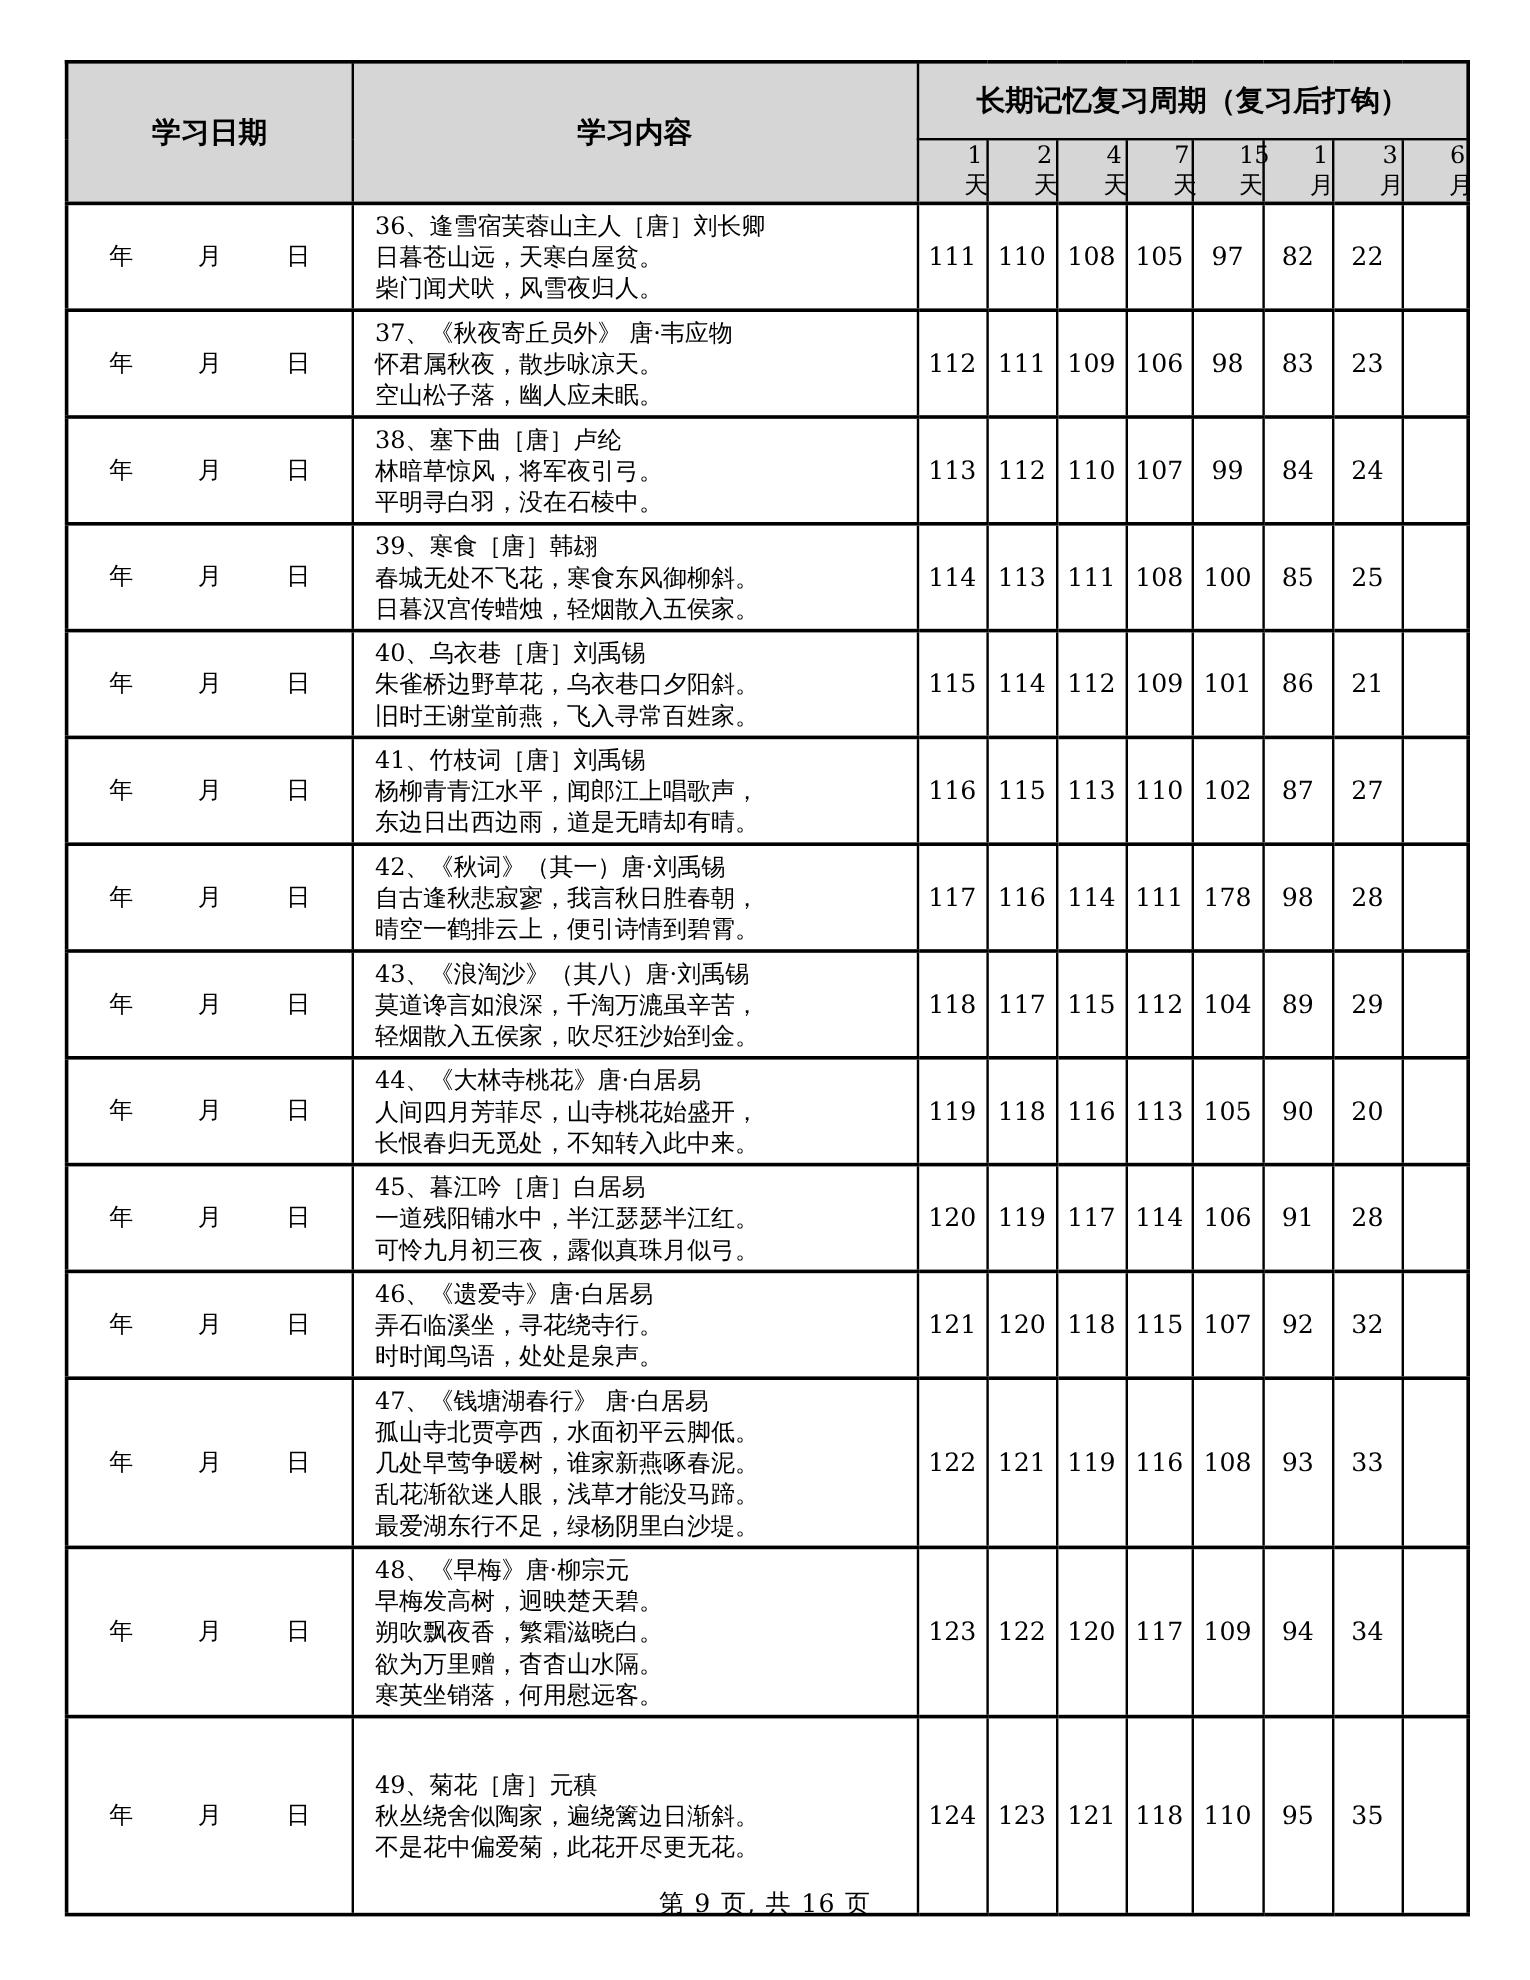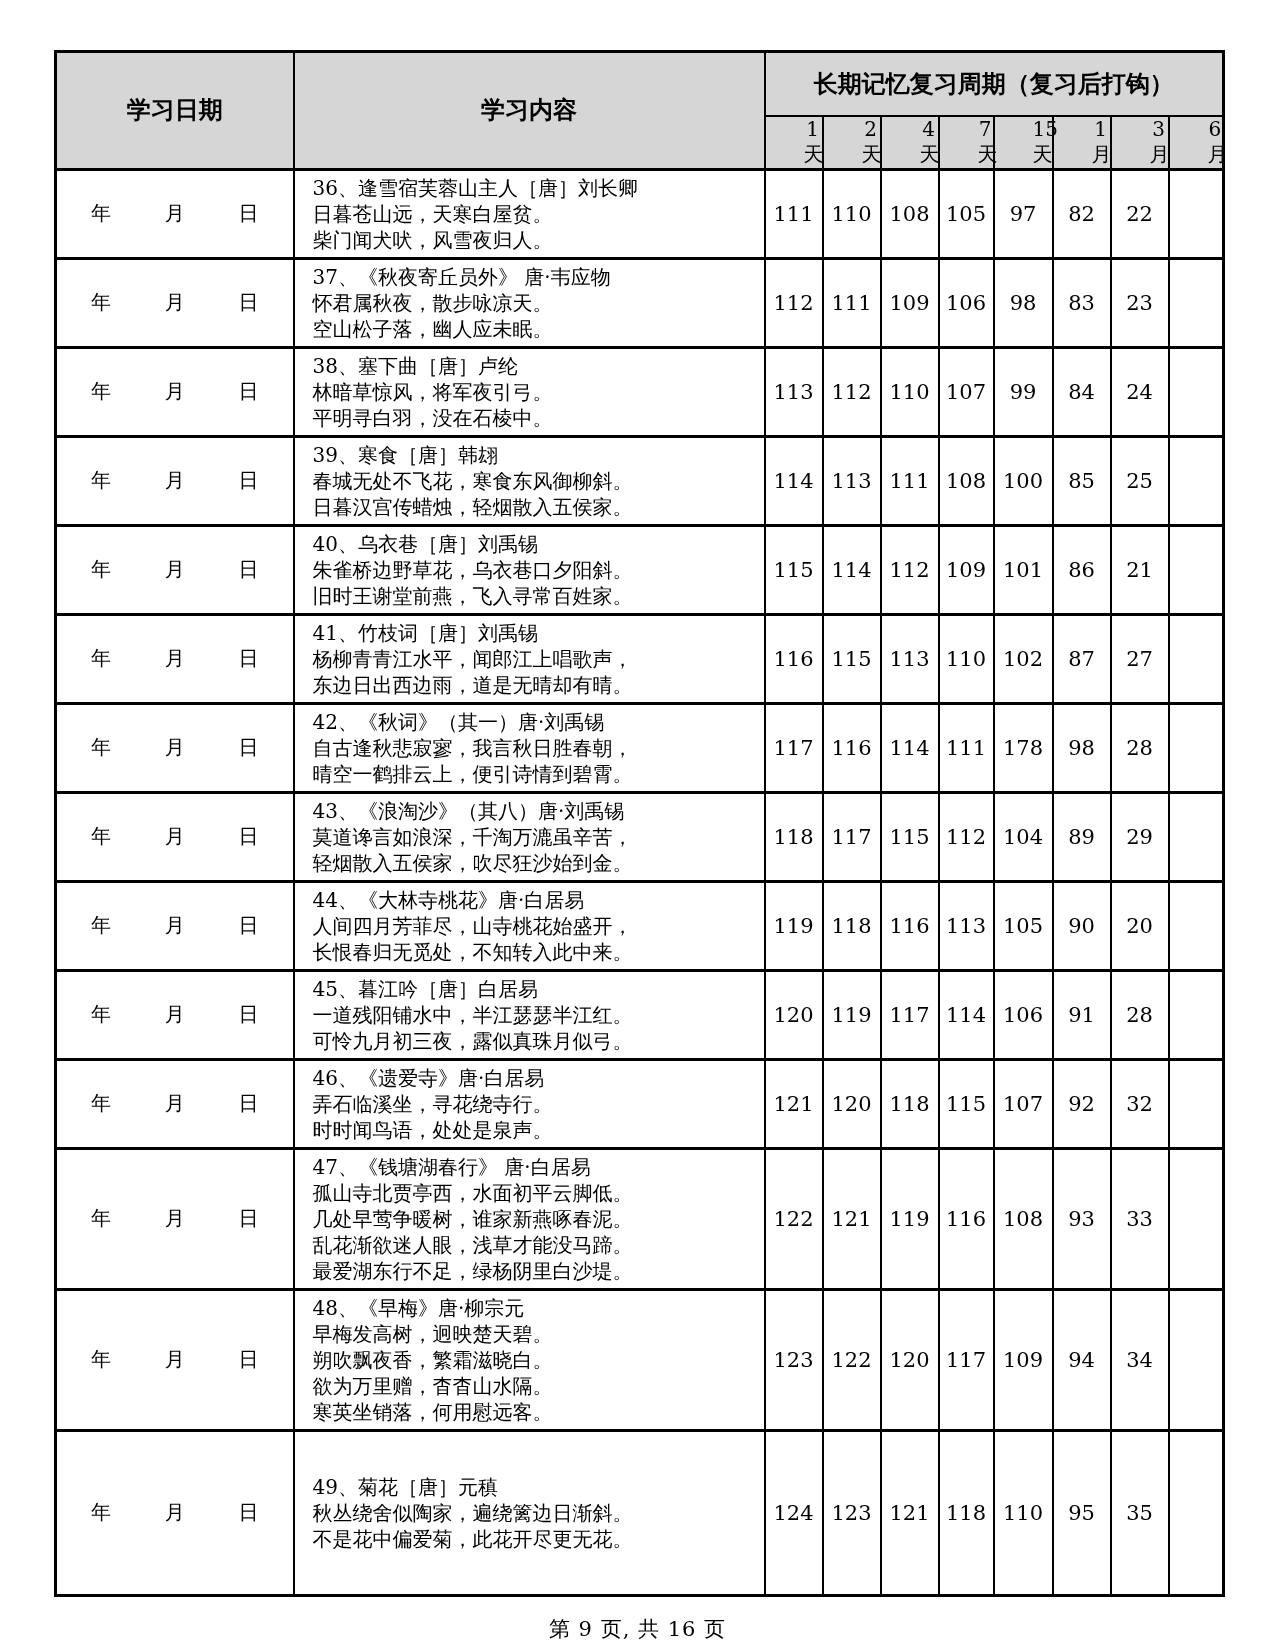--- a/index.html
+++ b/index.html
@@ -56,21 +56,20 @@
     text-align: center;
     font-size: 21px;
   }
   .footer {
     position: absolute;
     top: 1572px;
     left: 0; width: 100%;
     text-align: center;
     font-size: 21px;
     letter-spacing: 1px;
-    margin-top: 43px;
   }
 </style>
 </head>
 <body>
 
 <div class="sheet">
   <table>
     <colgroup>
       <col style="width:238px">
       <col style="width:471px">

